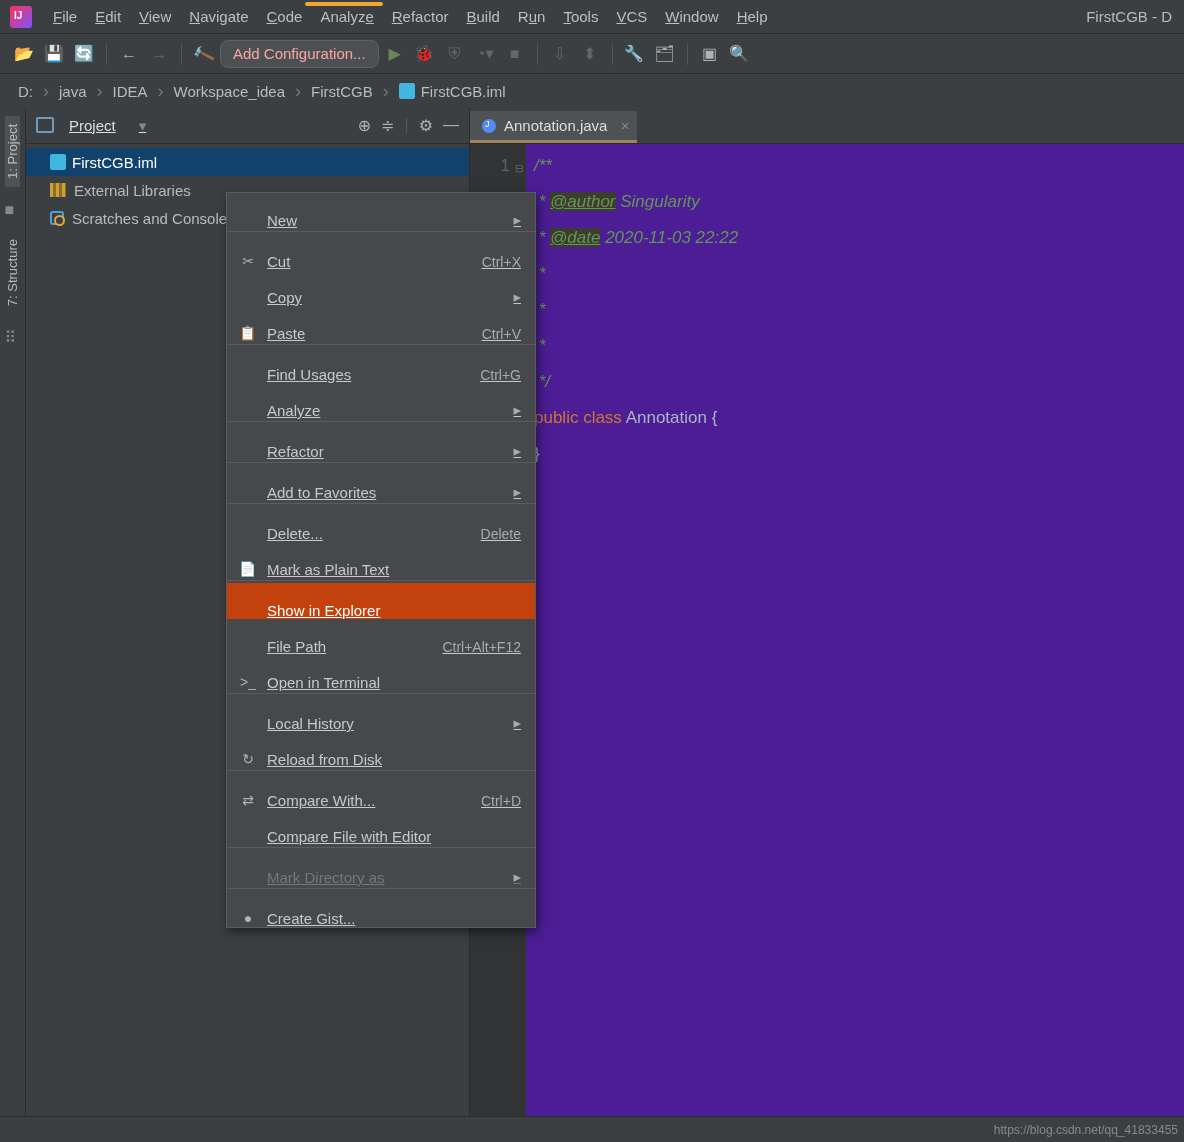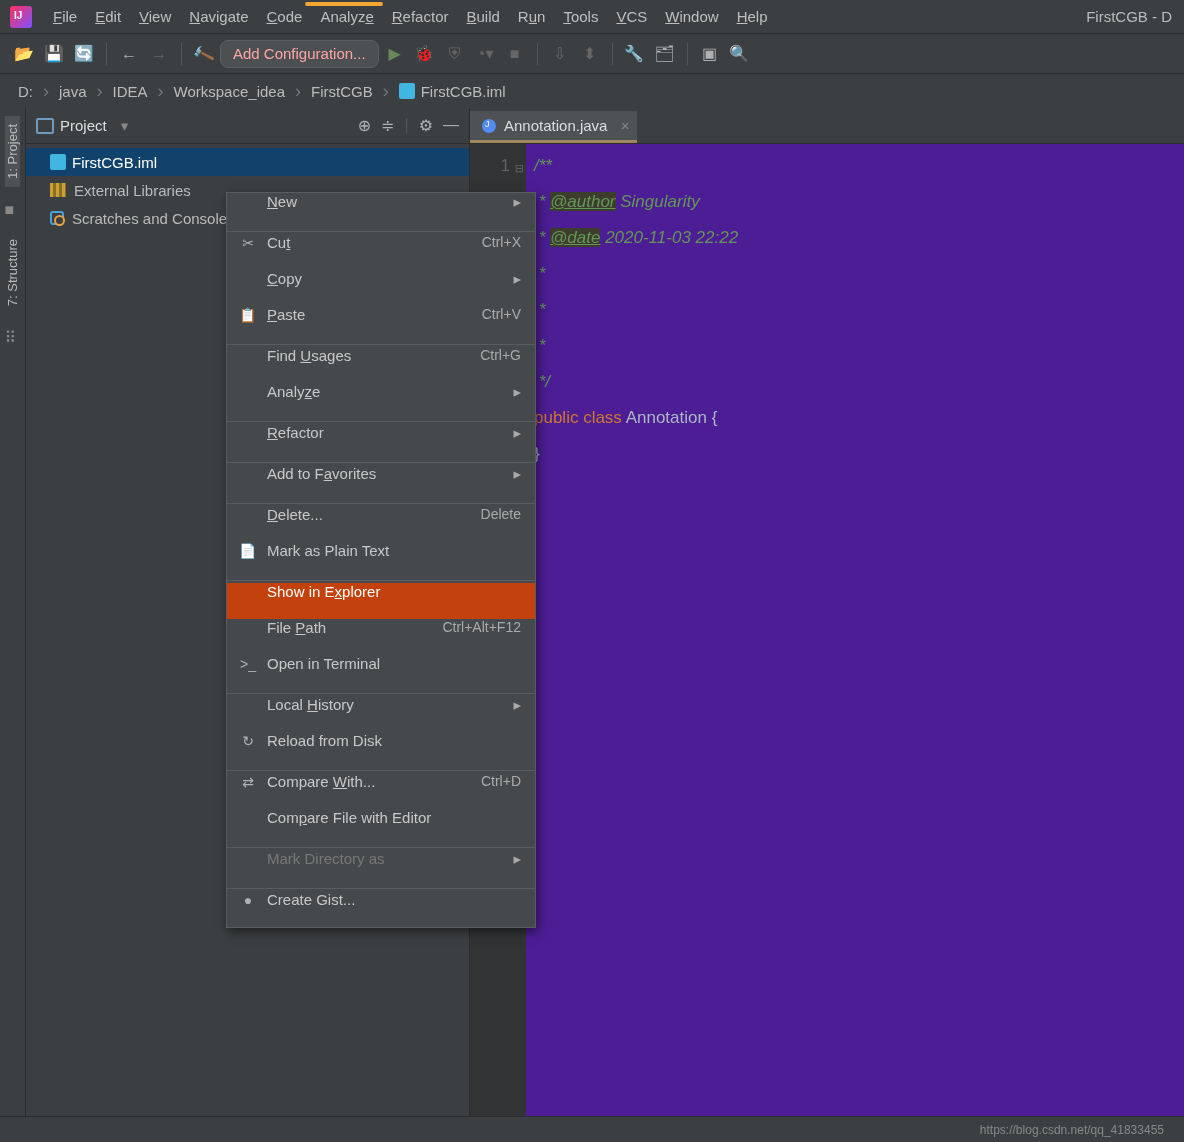--- a/index.html
+++ b/index.html
@@ -19,21 +19,21 @@
   .crumb{padding:0 4px;cursor:pointer;}
   .crumb-sep{color:#777;padding:0 6px;font-size:18px;}
   .iml-icon{display:inline-block;width:16px;height:16px;background:#40b6e0;border-radius:2px;margin-right:6px;vertical-align:-2px;}
   .main-area{display:flex;height:calc(100% - 108px - 26px);}
   .left-strip{width:26px;background:#3c3f41;border-right:1px solid #2d2d2d;display:flex;flex-direction:column;align-items:center;padding-top:8px;gap:14px;}
   .vtab{writing-mode:vertical-lr;transform:rotate(180deg);font-size:13px;color:#bbb;padding:8px 0;cursor:pointer;}
   .vtab.active{background:#4e5254;}
   .left-icon{width:16px;height:16px;color:#888;}
   .project-panel{width:444px;background:#3c3f41;border-right:1px solid #2d2d2d;display:flex;flex-direction:column;}
   .panel-header{height:36px;display:flex;align-items:center;padding:0 10px;border-bottom:1px solid #2d2d2d;}
-  .ph-title{font-size:15px;color:#ddd;display:flex;align-items:center;gap:6px;}
+  .ph-title{font-size:15px;color:#ddd;display:flex;gap:15px;text-decoration:underline;}
   .ph-title::before{content:"";width:14px;height:12px;border:2px solid #6e9cbe;border-radius:2px;}
   .ph-arrow{margin-left:8px;color:#888;}
   .ph-tools{margin-left:auto;display:flex;gap:10px;color:#afb1b3;}
   .tree{padding:4px 0;}
   .tree-item{height:28px;display:flex;align-items:center;padding-left:24px;font-size:15px;color:#bbb;cursor:pointer;}
   .tree-item.selected{background:#2f65ca36;color:#fff;background:#0d293e;}
   .tree-item.selected{background:#11426b;}
   .lib-icon{width:16px;height:14px;background:repeating-linear-gradient(90deg,#c9a13b 0 3px,#8e6f1f 3px 6px);margin-right:8px;}
   .scratch-icon{width:14px;height:14px;border:2px solid #4aa0d8;border-radius:3px;margin-right:8px;position:relative;}
   .scratch-icon::after{content:"";position:absolute;right:-3px;bottom:-3px;width:7px;height:7px;border:2px solid #e8a33d;border-radius:50%;background:#3c3f41;}
@@ -45,28 +45,28 @@
   .java-badge::after{content:"J";color:#fff;font-size:9px;position:absolute;top:0;left:3px;}
   .editor{flex:1;display:flex;font-family:"JetBrains Mono","Consolas",monospace;font-size:17px;line-height:36px;}
   .gutter{width:56px;background:#313335;color:#606366;text-align:right;padding:4px 16px 0 0;position:relative;}
   .fold{position:absolute;right:2px;color:#606366;font-size:11px;}
   .code{flex:1;padding:4px 8px;white-space:pre;color:#a9b7c6;}
   .comment{color:#629755;font-style:italic;}
   .doctag{color:#629755;font-style:italic;text-decoration:underline;background:#3d3d2e;}
   .kw{color:#cc7832;}
   .classname{color:#a9b7c6;}
   .context-menu{position:absolute;left:226px;top:192px;width:310px;background:#46494b;border:1px solid #5a5d5f;box-shadow:2px 4px 10px rgba(0,0,0,.5);font-size:15px;z-index:50;}
-  .cm-item{height:36px;display:flex;align-items:flex-start;padding:0 14px 0 40px;position:relative;color:#c8c8c8;cursor:pointer;}
+  .cm-item{height:36px;display:flex;align-items:flex-end;padding:0 14px 0 40px;position:relative;color:#c8c8c8;cursor:pointer;text-decoration:underline;}
   .cm-item.highlight{background:#c2410c;color:#fff;}
   .cm-item.disabled{color:#777;}
   .cm-short{margin-left:auto;color:#aaa;font-size:14px;}
   .cm-arrow{margin-left:auto;color:#aaa;}
   .cm-sep{height:1px;background:#5a5d5f;margin:2px 0;}
   .cm-icon{position:absolute;left:12px;width:18px;height:18px;display:flex;align-items:center;justify-content:center;color:#afb1b3;font-size:14px;}
-  .statusbar{position:absolute;bottom:0;left:0;right:0;height:26px;background:#3c3f41;border-top:1px solid #2d2d2d;display:flex;align-items:center;justify-content:flex-end;padding:0 20px;font-size:12px;color:#888;}
+  .statusbar{position:absolute;bottom:0;left:0;right:0;height:26px;background:#3c3f41;border-top:1px solid #2d2d2d;display:flex;align-items:center;justify-content:flex-end;padding:0 6px;font-size:12px;color:#888;}
   .orange-bar{position:absolute;top:2px;left:305px;width:78px;height:4px;background:#f0a732;border-radius:2px;}
   u{text-decoration:underline;}
 </style>
 </head>
 <body>
 
 <div class="orange-bar"></div>
 
 <div class="menubar">
   <div class="app-logo"></div>

